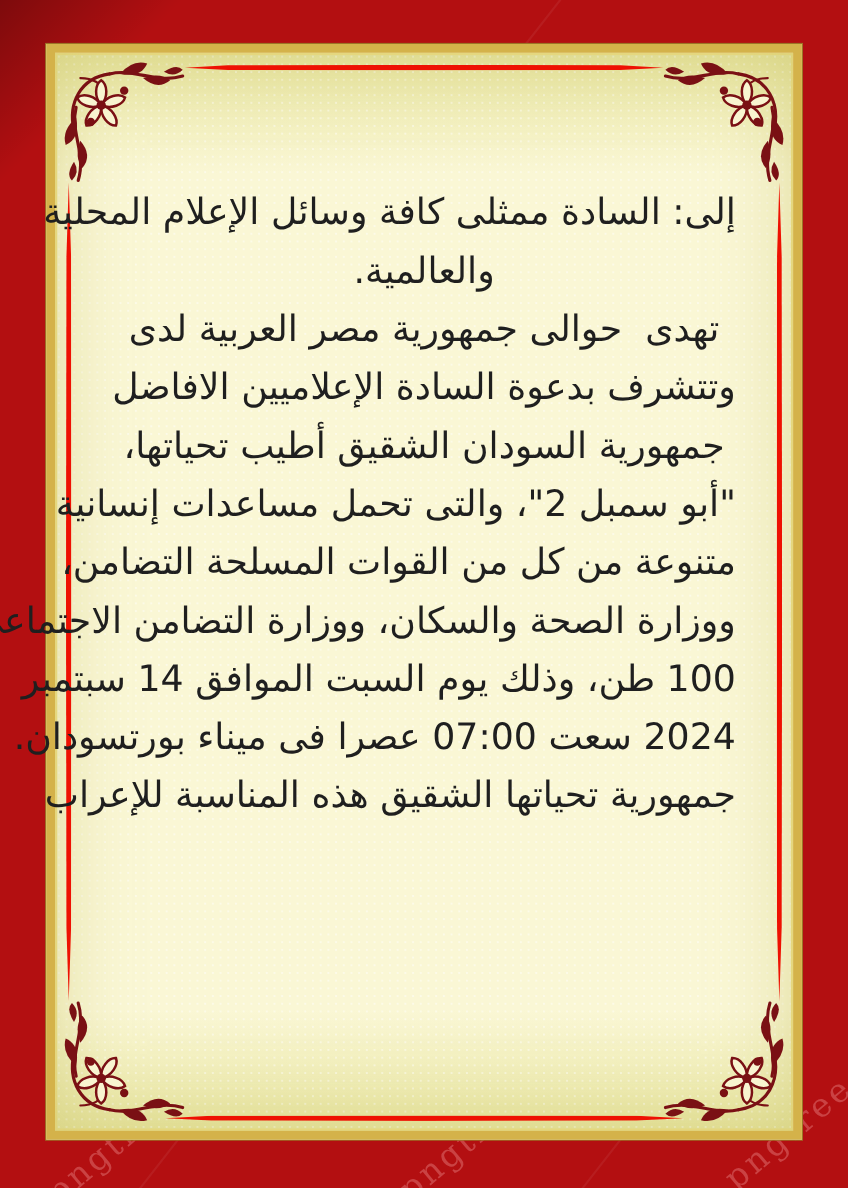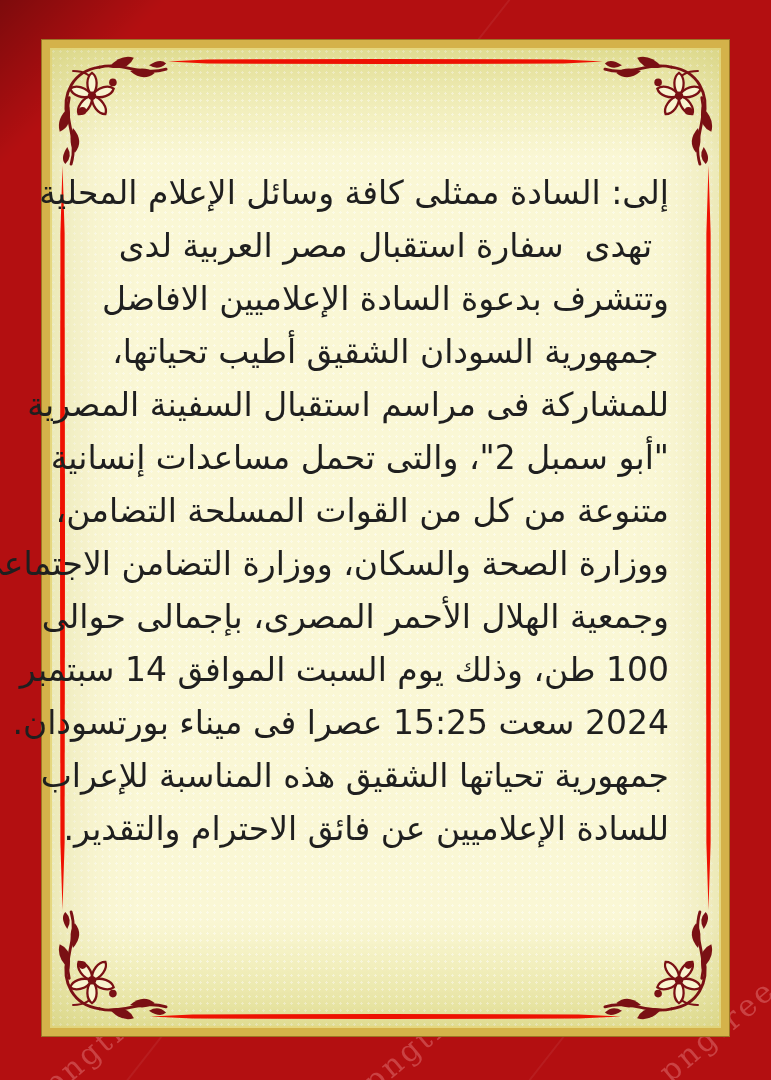--- a/index.html
+++ b/index.html
@@ -219,27 +219,25 @@
           <path class="petal" d="M0 0 C -7 -8 -6 -20 0 -24 C 6 -20 7 -8 0 0 z" transform="rotate(288)"></path>
           <circle class="fcenter" r="4.5"></circle>
         </g>
         <circle class="bud" cx="62" cy="32" r="4"></circle>
         <circle class="bud" cx="30" cy="62" r="4"></circle>
       </svg>
     </span>
 
     <div class="letter" dir="rtl">
         <div class="line">إلى: السادة ممثلى كافة وسائل الإعلام المحلية</div>
-        <div class="line">تهدى  سفارة استقبال مصر العربية لدى</div>
+        <div class="line">والعالمية.</div>
+        <div class="line">تهدى  حوالى جمهورية مصر العربية لدى</div>
         <div class="line">وتتشرف بدعوة السادة الإعلاميين الافاضل</div>
         <div class="line">جمهورية السودان الشقيق أطيب تحياتها،</div>
-        <div class="line">للمشاركة فى مراسم استقبال السفينة المصرية</div>
         <div class="line">"أبو سمبل 2"، والتى تحمل مساعدات إنسانية</div>
         <div class="line">متنوعة من كل من القوات المسلحة التضامن،</div>
         <div class="line">ووزارة الصحة والسكان، ووزارة التضامن الاجتماعى،</div>
-        <div class="line">وجمعية الهلال الأحمر المصرى، بإجمالى حوالى</div>
         <div class="line">100 طن، وذلك يوم السبت الموافق 14 سبتمبر</div>
-        <div class="line">2024 سعت 15:25 عصرا فى ميناء بورتسودان.</div>
+        <div class="line">2024 سعت 07:00 عصرا فى ميناء بورتسودان.</div>
         <div class="line">جمهورية تحياتها الشقيق هذه المناسبة للإعراب</div>
-        <div class="line">للسادة الإعلاميين عن فائق الاحترام والتقدير.</div>
       </div>
   </div>
 </div>
 
 </body></html>

